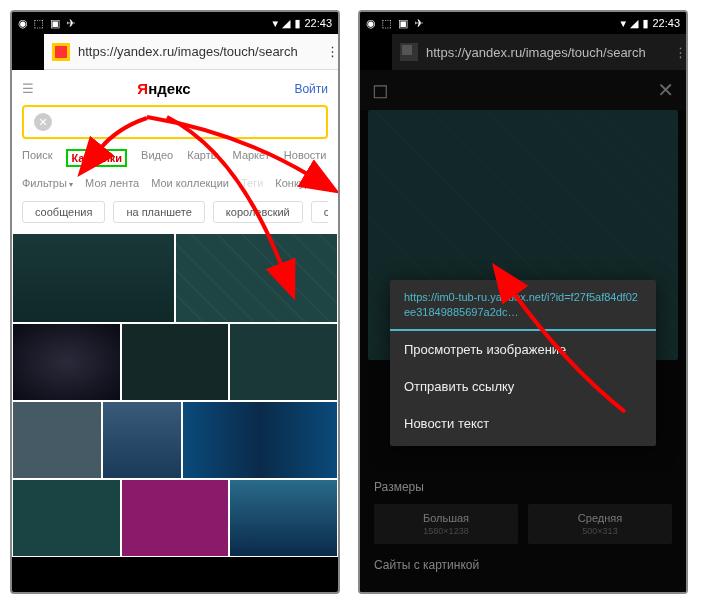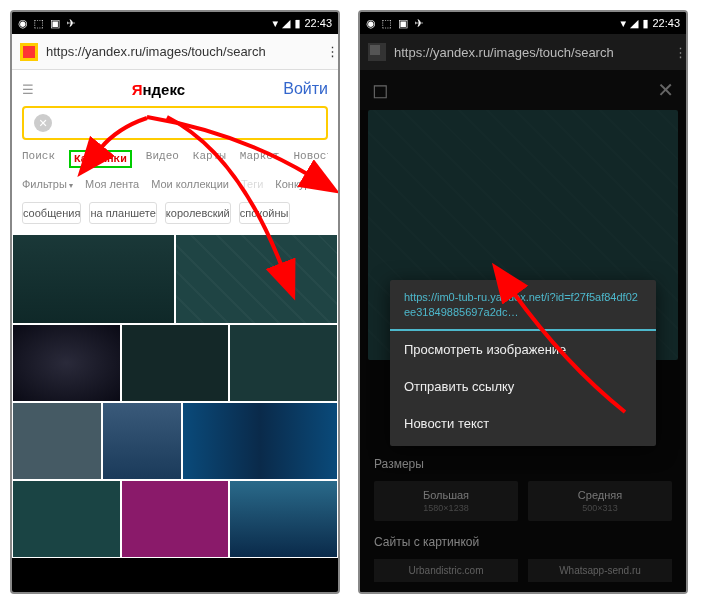--- a/index.html
+++ b/index.html
@@ -6,44 +6,44 @@
   body { background: #fff; font-family: Arial, sans-serif; width: 701px; height: 604px; position: relative; }
   .container { display: flex; gap: 18px; padding: 10px; }
   .phone { width: 330px; height: 584px; border: 2px solid #888; border-radius: 4px; background: #000; overflow: hidden; position: relative; }
   
   
   .statusbar { height: 22px; background: #000; display: flex; align-items: center; justify-content: space-between; padding: 0 6px; color: #fff; font-size: 11px; }
   .status-left { display: flex; gap: 6px; align-items: center; }
   .status-right { display: flex; gap: 4px; align-items: center; }
   
   
-  .urlbar { height: 36px; background: #1a1a1a; display: flex; align-items: center; padding: 0 8px; gap: 8px; color: #bbb; font-size: 13px; overflow: hidden; white-space: nowrap; }
+  .urlbar { height: 36px; background: #1a1a1a; display: flex; align-items: center; padding: 0 8px; gap: 8px; color: #bbb; font-size: 13px; overflow: hidden; white-space: nowrap; margin-left: 32px; }
   .urlbar.light { background: #fafafa; color: #333; border-bottom: 1px solid #ddd; }
   .favicon { width: 18px; height: 18px; flex-shrink: 0; }
   .urltext { flex: 1; overflow: hidden; text-overflow: ellipsis; }
   .moreicon { width: 4px; flex-shrink: 0; }
   
   
   .yandex-header { background: #fff; padding: 6px 10px 0; }
   .topbar { display: flex; justify-content: space-between; align-items: center; font-size: 13px; padding: 4px 0 8px; }
   .logo { font-weight: bold; color: #000; font-size: 15px; }
   .logo .ya { color: #f00; }
-  .login { color: #36c; font-size: 16px; }
+  .login { color: #36c; font-size: 12px; }
   .searchbox { border: 2px solid #fc0; border-radius: 4px; height: 34px; display: flex; align-items: center; padding: 0 8px 0 10px; background: #fff; }
   .searchbox input { border: none; outline: none; flex: 1; font-size: 13px; color: #333; background: transparent; }
   .clearbtn { width: 18px; height: 18px; border-radius: 50%; background: #ccc; color: #fff; display: flex; align-items: center; justify-content: center; font-size: 11px; cursor: pointer; }
   
-  .tabs { display: flex; gap: 14px; font-size: 11px; color: #888; padding: 10px 0 6px; overflow: hidden; white-space: nowrap; font-family: Liberation Mono, monospace; }
+  .tabs { display: flex; gap: 14px; font-size: 11px; color: #888; padding: 10px 0 6px; overflow: hidden; white-space: nowrap; }
   .tabs .active { color: #d00; border: 2px solid #0c0; padding: 1px 3px; font-weight: bold; }
   
   .filterrow { display: flex; gap: 12px; font-size: 11px; color: #888; padding: 4px 0 8px; }
   .filterrow .chev::after { content: " ▾"; font-size: 8px; }
   
   .chips { display: flex; gap: 8px; padding: 4px 0 10px; overflow: hidden; }
-  .chip { border: 1px solid #ddd; border-radius: 3px; padding: 4px 0; font-size: 11px; color: #555; white-space: nowrap; }
+  .chip { border: 1px solid #ddd; border-radius: 3px; padding: 4px 12px; font-size: 11px; color: #555; white-space: nowrap; }
   
   
   .imgrid { background: #fff; }
   .imgrow { display: flex; height: 90px; }
   .thumb { flex: 1; border: 1px solid #fff; position: relative; }
   .imgrow2 { display: flex; height: 78px; }
   .imgrow2 .thumb { flex: 1; }
   
   
   .darkview { background: #0a0a0a; height: calc(100% - 58px); position: relative; }
@@ -221,24 +221,20 @@
             <div class="sizelabel">Большая</div>
             <div class="sizedim">1580×1238</div>
           </div>
           <div class="sizebtn">
             <div class="sizelabel">Средняя</div>
             <div class="sizedim">500×313</div>
           </div>
         </div>
         <div class="sitesrow">
           <div class="sectitle">Сайты с картинкой</div>
-          <div class="sitebtns">
-            <div class="sitebtn">Urbandistric.com</div>
-            <div class="sitebtn">Whatsapp-send.ru</div>
-          </div>
         </div>
       </div>
 
       <div class="dimback"></div>
 
       <div class="ctxmenu">
         <div class="ctxurl">https://im0-tub-ru.yandex.net/i?id=f27f5af84df02ee31849885697a2dc…</div>
         <div class="ctxitem">Просмотреть изображение</div>
         <div class="ctxitem">Отправить ссылку</div>
         <div class="ctxitem">Новости текст</div>

